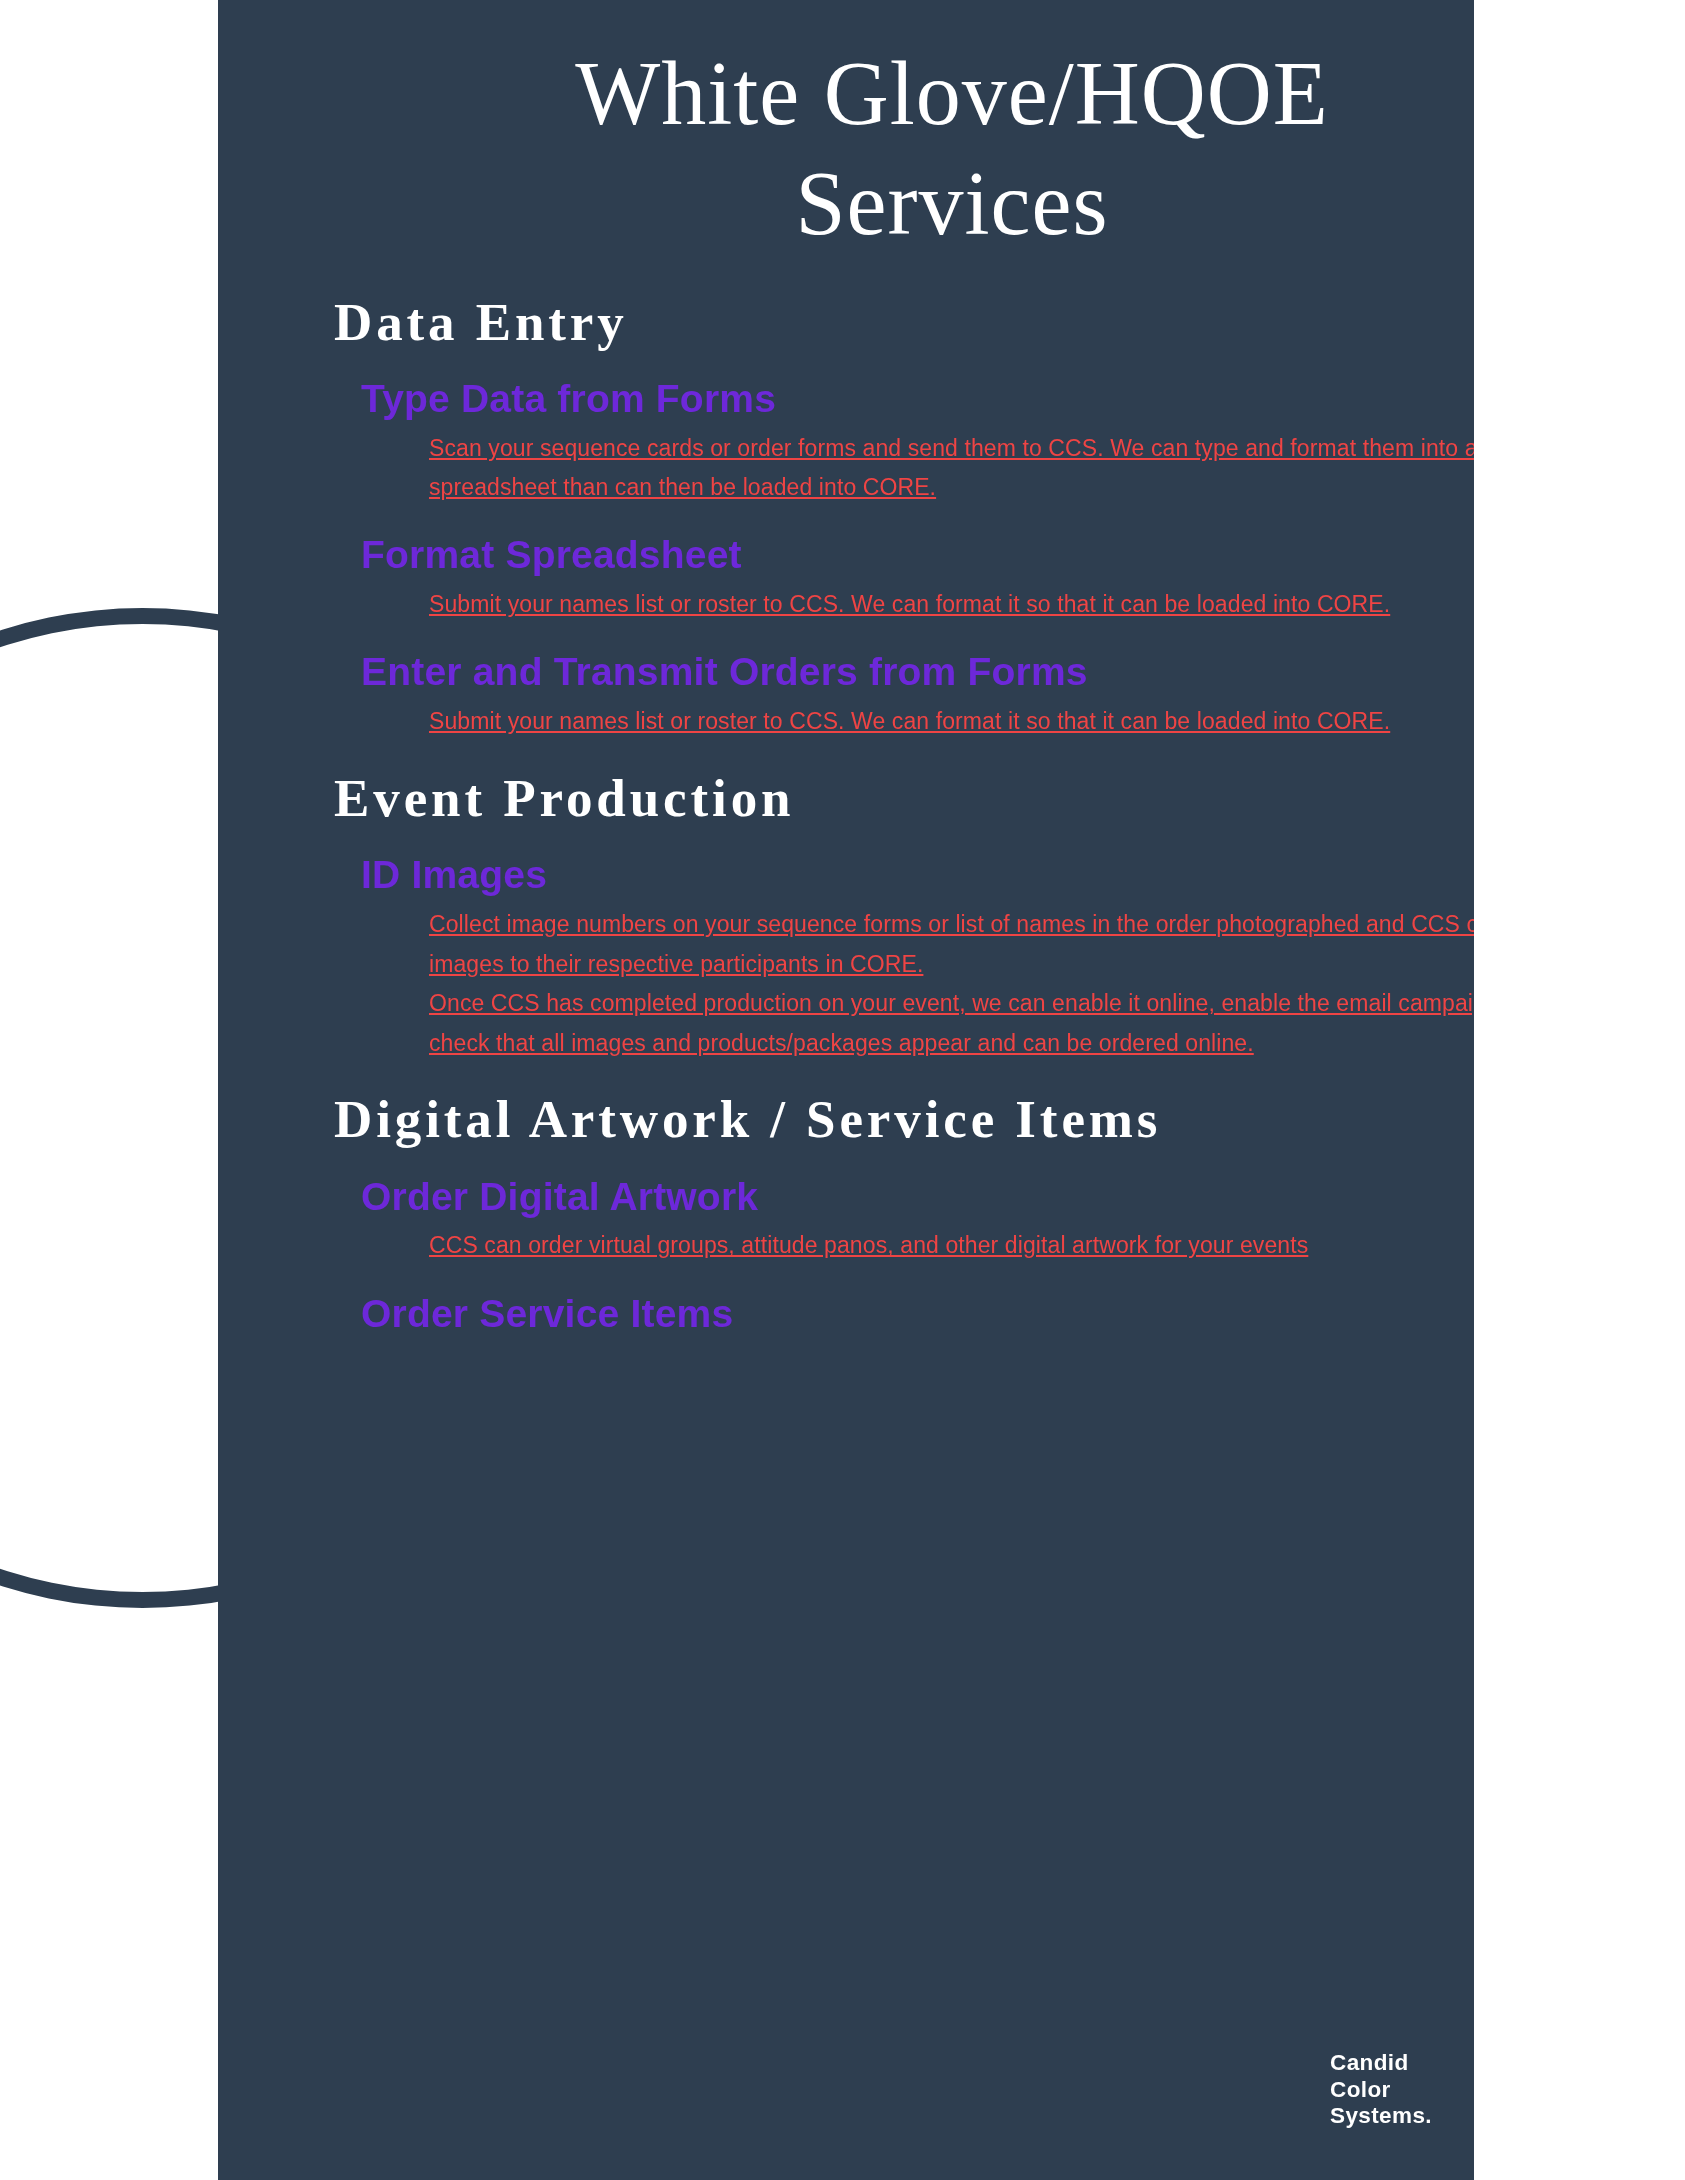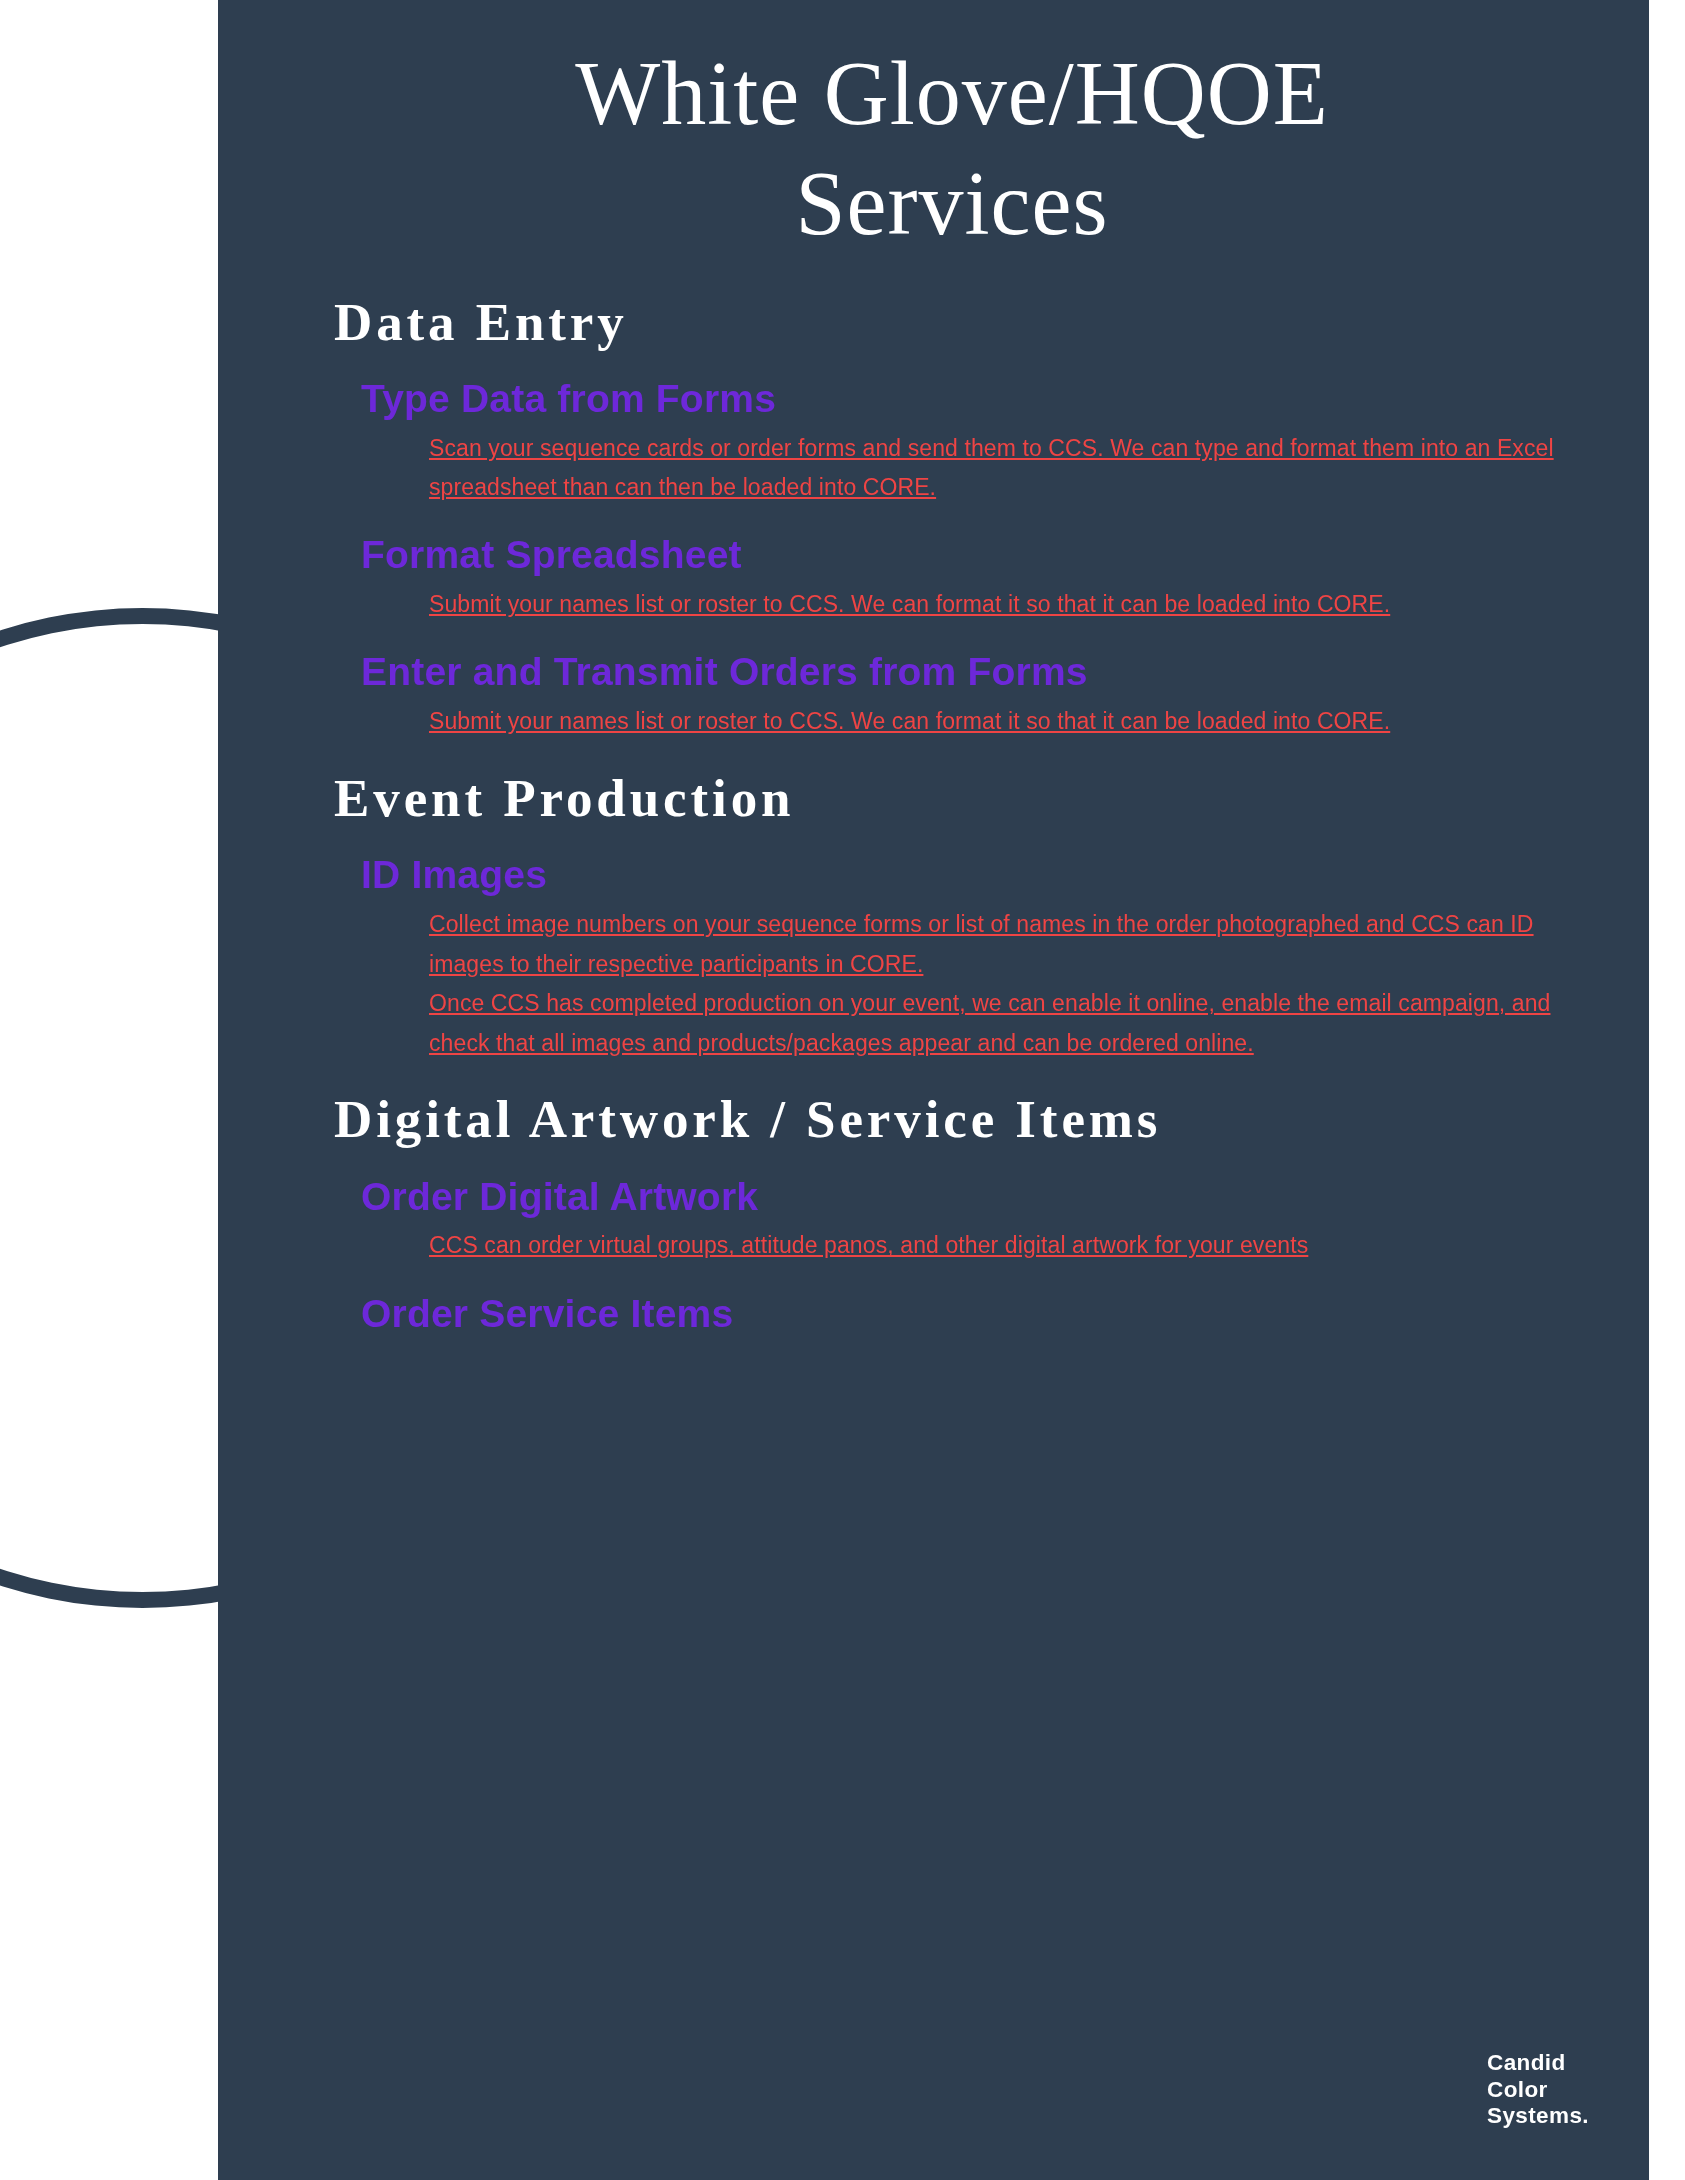--- a/index.html
+++ b/index.html
@@ -8,21 +8,21 @@
     background: #ffffff;
   }
   body {
     width: 1686px;
     height: 2181px;
     font-family: "Liberation Sans", sans-serif;
     overflow: hidden;
   }
   .page {
     position: relative;
-    width: 1649px;
+    width: 1474px;
     height: 2181px;
     background: #ffffff;
     overflow: hidden;
   }
   
   .panel {
     position: absolute;
     left: 218px;
     top: 0;
     width: 1468px;
@@ -94,21 +94,21 @@
     font-size: 23px;
     line-height: 1.72;
     letter-spacing: 0.1px;
     margin: 0 0 0 211px;
     max-width: 1157px;
     text-decoration: underline;
   }
 
   .logo {
     position: absolute;
-    right: 60px;
+    right: 42px;
     bottom: 51px;
     color: #ffffff;
     font-size: 22.5px;
     font-weight: bold;
     line-height: 1.18;
     letter-spacing: 0.4px;
     text-align: left;
   }
 </style>
 </head>

